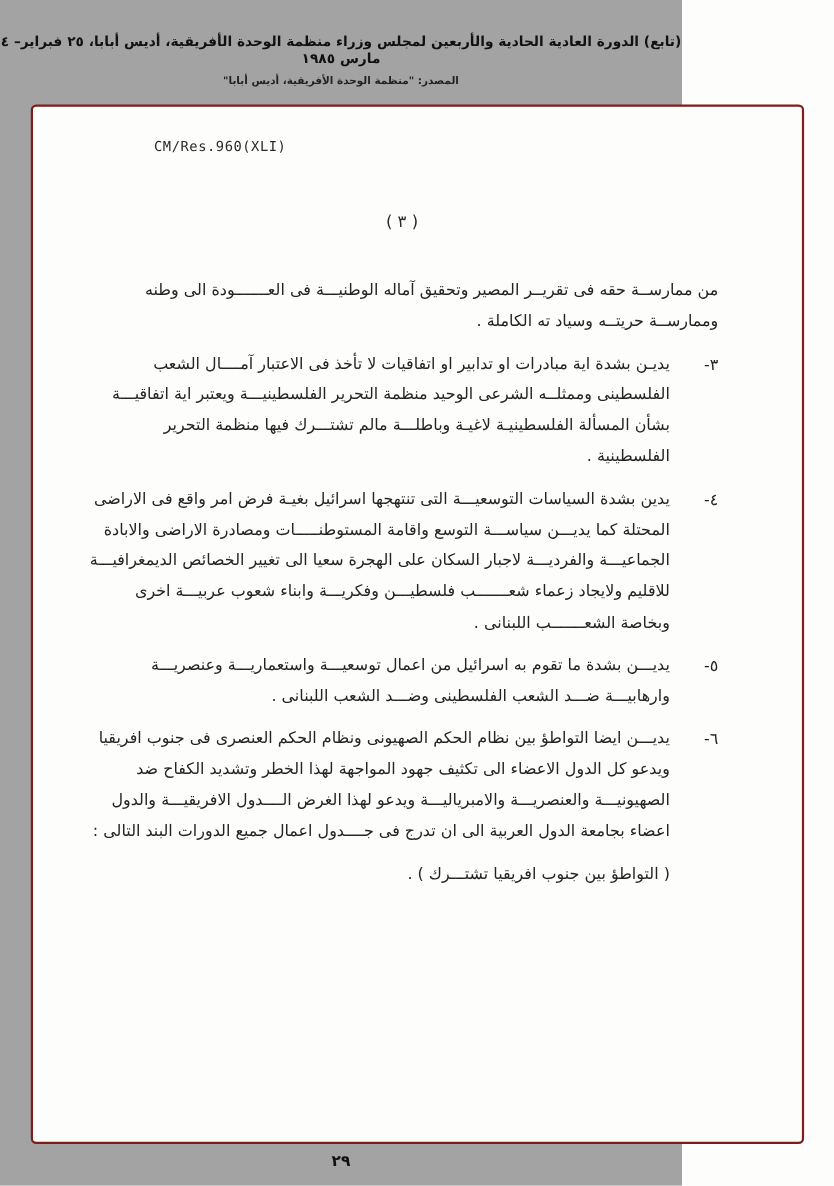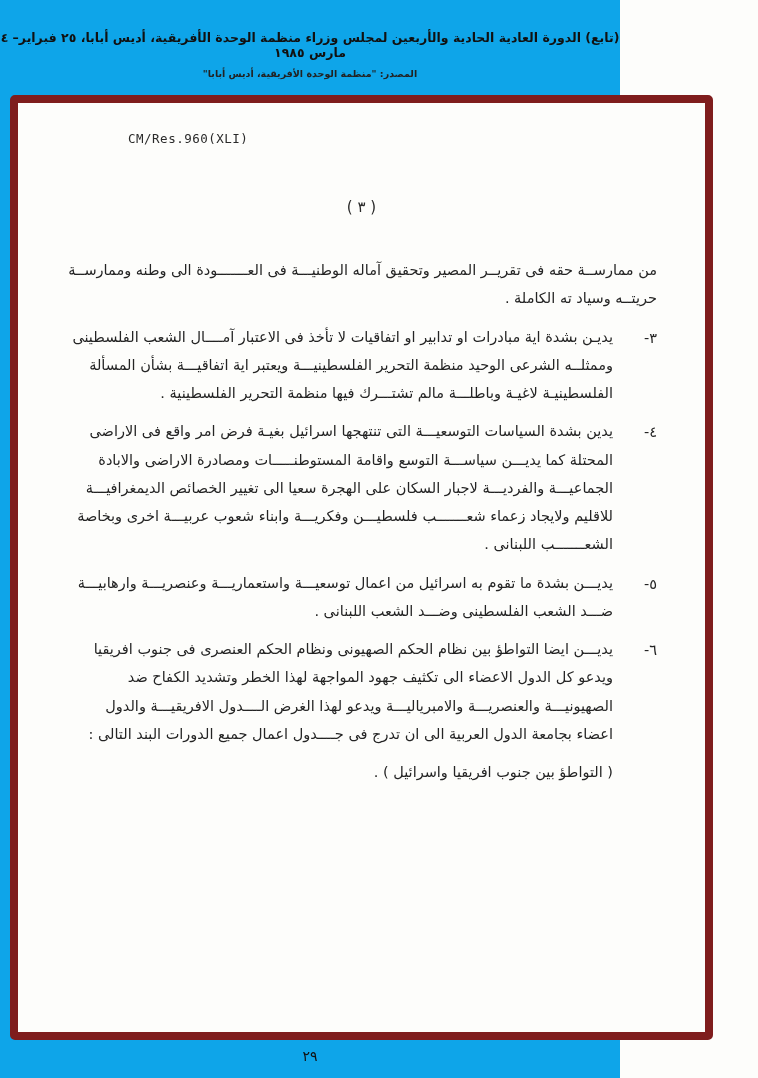--- a/index.html
+++ b/index.html
@@ -8,21 +8,21 @@
     height: 1078px;
     background: #fdfdfb;
     font-family: "DejaVu Sans", sans-serif;
     color: #1c1c1c;
     overflow: hidden;
   }
   .page {
     position: relative;
     width: 620px;
     height: 1078px;
-    background: #0ea5e9;
+    background: #a3a3a3;
   }
   
   .top-caption {
     direction: rtl;
     text-align: center;
     padding-top: 30px;
     font-weight: bold;
     font-size: 12.5px;
     letter-spacing: 0.2px;
     color: #111;
@@ -31,28 +31,28 @@
     direction: rtl;
     text-align: center;
     font-size: 9.5px;
     font-weight: bold;
     margin-top: 8px;
     color: #222;
   }
   
   .frame {
     position: absolute;
-    left: 10px;
+    left: 28px;
     top: 95px;
     width: 703px;
     height: 945px;
-    border: 8px solid #7f1d1d;
+    border: 2px solid #7f1d1d;
     border-radius: 5px;
     background: #fdfdfb;
-    padding: 28px 48px 10px 48px;
+    padding: 28px 76px 10px 48px;
     overflow: hidden;
   }
   .doc-ref-block {
     direction: ltr;
     text-align: left;
     margin-left: 62px;
     font-family: "DejaVu Sans Mono", monospace;
     font-size: 12.5px;
     color: #2a2a2a;
     letter-spacing: 0.5px;
@@ -99,21 +99,21 @@
     font-size: 14.5px;
     color: #242424;
   }
   .page-number {
     position: absolute;
     left: 0;
     right: 0;
     bottom: 14px;
     text-align: center;
     direction: rtl;
-    font-weight: normal;
+    font-weight: bold;
     font-size: 14px;
     color: #111;
   }
 </style>
 </head>
 <body>
 
 <div class="page">
 
   <div class="top-caption">(تابع)  الدورة العادية الحادية والأربعين لمجلس وزراء منظمة الوحدة الأفريقية، أديس أبابا، ٢٥ فبراير– ٤ مارس ١٩٨٥</div>
@@ -145,20 +145,20 @@
       <div class="item">
         <span class="marker">٥-</span>
         <span class="text">يديـــن بشدة  ما تقوم به اسرائيل  من اعمال توسعيـــة واستعماريـــة وعنصريـــة وارهابيـــة ضـــد الشعب  الفلسطينى  وضـــد الشعب  اللبنانى .</span>
       </div>
 
       <div class="item">
         <span class="marker">٦-</span>
         <span class="text">يديـــن ايضا التواطؤ بين نظام الحكم الصهيونى ونظام الحكم العنصرى  فى جنوب افريقيا ويدعو كل الدول الاعضاء  الى تكثيف جهود  المواجهة لهذا الخطر وتشديد الكفاح  ضد الصهيونيـــة والعنصريـــة والامبرياليـــة ويدعو لهذا الغرض  الــــدول الافريقيـــة والدول اعضاء  بجامعة الدول العربية  الى ان تدرج  فى جــــدول اعمال جميع الدورات  البند  التالى :</span>
       </div>
 
-      <div class="closing-line">( التواطؤ بين جنوب افريقيا واسرائيل ) .</div>
+      <div class="closing-line">( التواطؤ بين جنوب افريقيا تشتـــرك ) .</div>
 
     </div>
   </div>
 
   <div class="page-number">٢٩</div>
 
 </div>
 
 </body></html>

